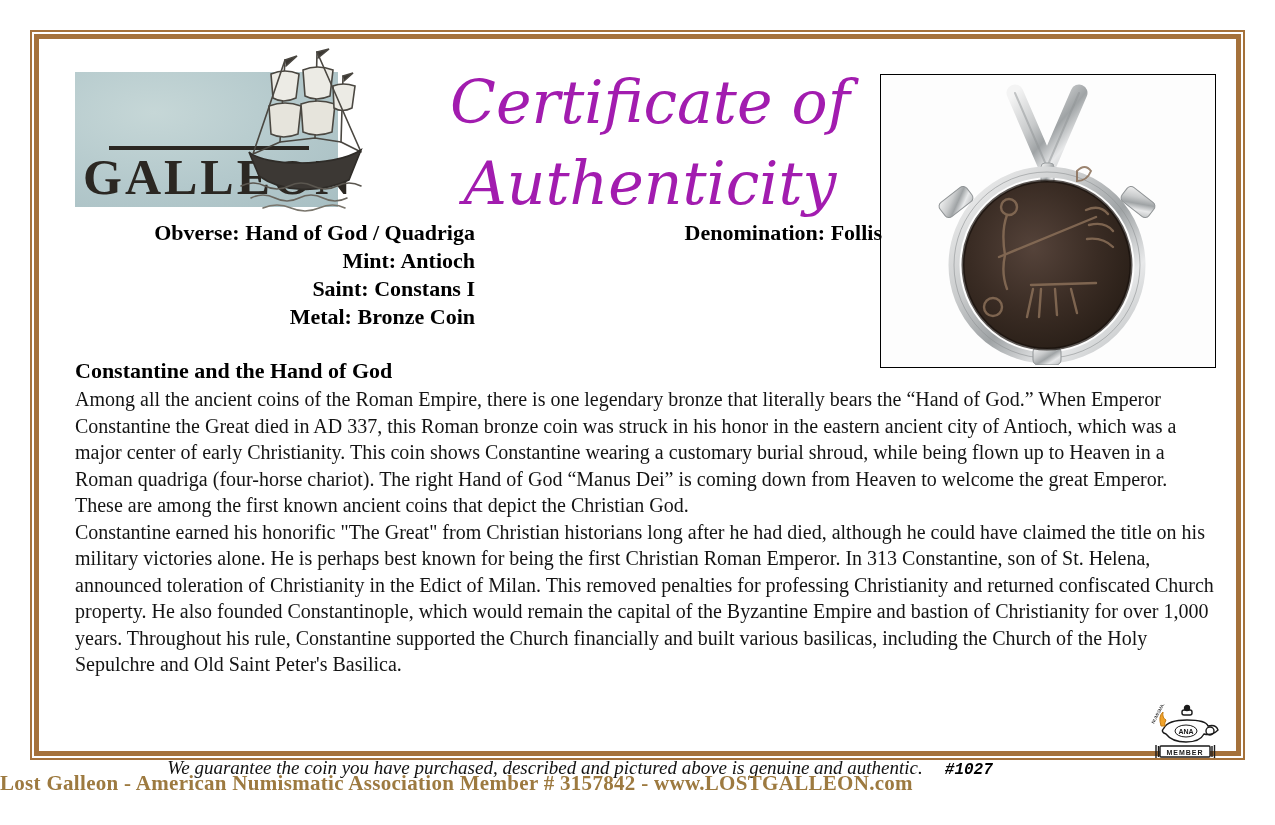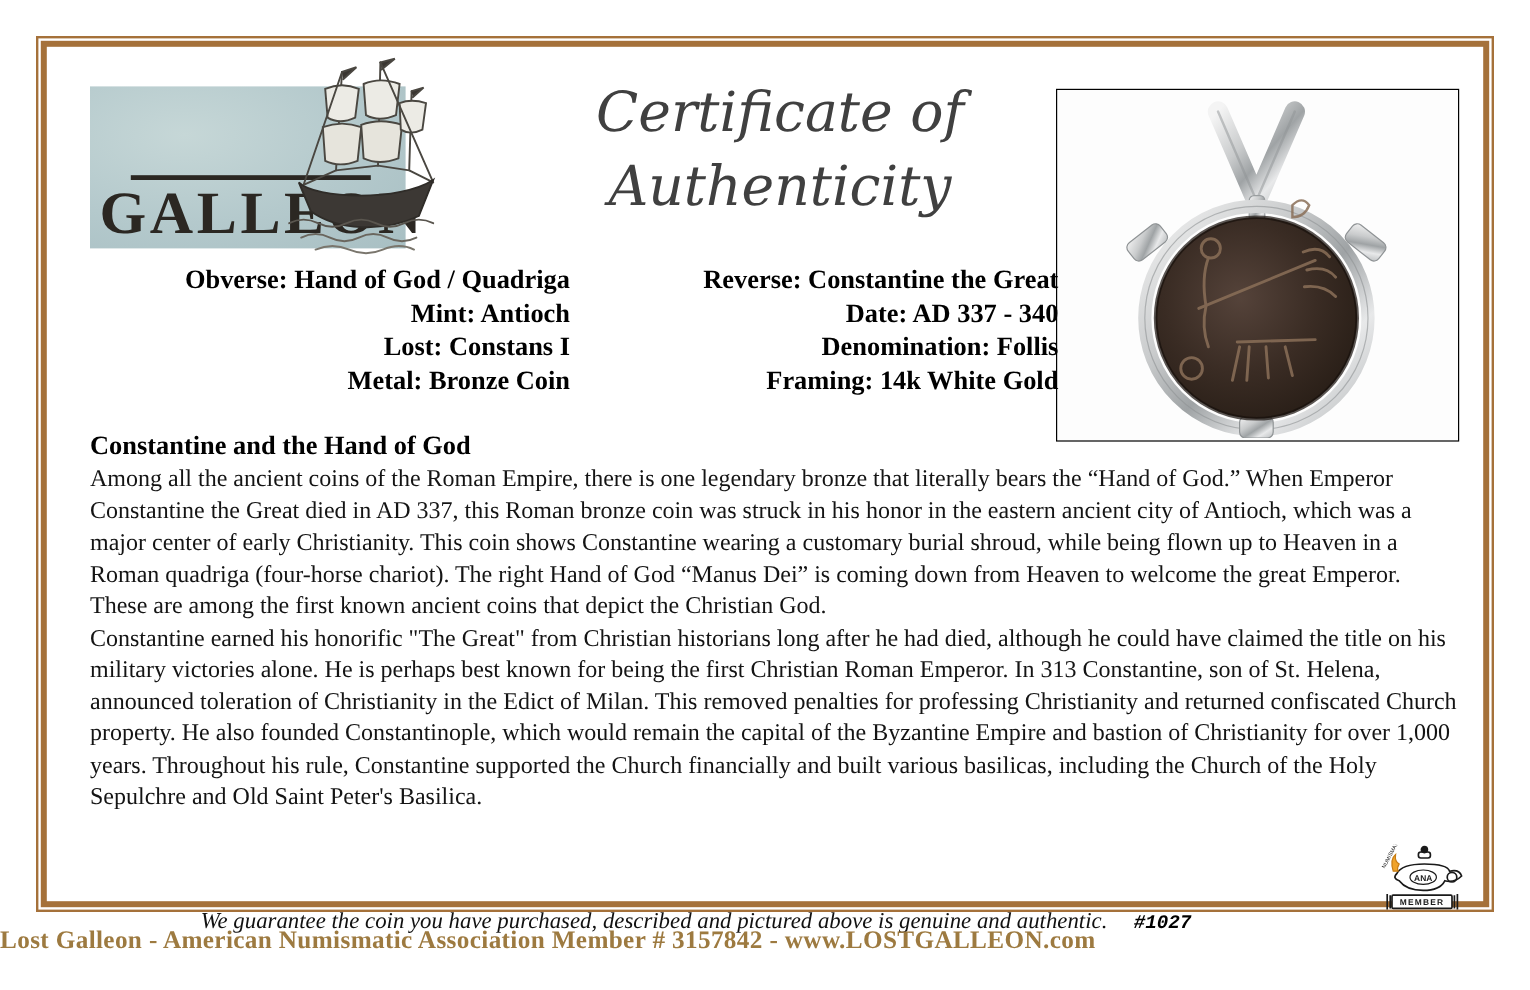--- a/index.html
+++ b/index.html
@@ -22,22 +22,22 @@
   }
   .logo-bar{position:absolute;left:34px;top:74px;width:200px;height:4px;background:#2b2722;}
   .logo-word2{
     position:absolute;left:8px;top:80px;font-size:50px;font-weight:bold;
     letter-spacing:3px;color:#2b2722;font-family:"Liberation Serif",serif;line-height:1;
   }
   .ship{position:absolute;left:158px;top:-26px;width:138px;height:168px;}
   
   .title{
     position:absolute;left:420px;top:62px;width:460px;text-align:center;
-    font-family:"DejaVu Serif",serif;font-style:italic;font-size:46px;line-height:1.35;
-    color:#404040;
+    font-family:"DejaVu Serif",serif;font-style:italic;font-size:60px;line-height:1.35;
+    color:#a21caf;
   }
   
   .photo{
     position:absolute;left:880px;top:74px;width:334px;height:292px;
     border:1px solid #000;background:#fdfdfd;
   }
   
   .details{position:absolute;top:219px;font-size:22px;font-weight:bold;line-height:28px;}
   .details.left{left:75px;width:400px;}
   .details.right{left:482px;width:400px;}
@@ -150,28 +150,25 @@
       <path d="M152 214 l-6 28 m14 -28 l-2 28 m16 -28 l2 26 m14 -26 l6 24"></path>
       <circle cx="112" cy="232" r="9"></circle>
       <path d="M196 96 q8 -8 14 0 q-4 10 -14 10 z" stroke-width="2"></path>
     </g>
   </svg>
 </div>
 
 <div class="details left">
   <div><span>Obverse:</span> <span>Hand of God / Quadriga</span></div>
   <div><span>Mint:</span> <span>Antioch</span></div>
-  <div><span>Lost:</span> <span>Constans I</span></div>
+  <div><span>Saint:</span> <span>Constans I</span></div>
   <div><span>Metal:</span> <span>Bronze Coin</span></div>
 </div>
 <div class="details right">
-  <div><span>Reverse:</span> <span>Constantine the Great</span></div>
-  <div><span>Date:</span> <span>AD 337 - 340</span></div>
   <div><span>Denomination:</span> <span>Follis</span></div>
-  <div><span>Framing:</span> <span>14k White Gold</span></div>
 </div>
 
 <div class="story-heading">Constantine and the Hand of God</div>
 <div class="story">
   <p>Among all the ancient coins of the Roman Empire, there is one legendary bronze that literally bears the “Hand of God.” When Emperor Constantine the Great died in AD 337, this Roman bronze coin was struck in his honor in the eastern ancient city of Antioch, which was a major center of early Christianity. This coin shows Constantine wearing a customary burial shroud, while being flown up to Heaven in a Roman quadriga (four-horse chariot). The right Hand of God “Manus Dei” is coming down from Heaven to welcome the great Emperor. These are among the first known ancient coins that depict the Christian God.</p>
   <p>Constantine earned his honorific "The Great" from Christian historians long after he had died, although he could have claimed the title on his military victories alone. He is perhaps best known for being the first Christian Roman Emperor. In 313 Constantine, son of St. Helena, announced toleration of Christianity in the Edict of Milan. This removed penalties for professing Christianity and returned confiscated Church property. He also founded Constantinople, which would remain the capital of the Byzantine Empire and bastion of Christianity for over 1,000 years. Throughout his rule, Constantine supported the Church financially and built various basilicas, including the Church of the Holy Sepulchre and Old Saint Peter's Basilica.</p>
 </div>
 
 <div class="guarantee-row">
   <span class="guarantee-text">We guarantee the coin you have purchased, described and pictured above is genuine and authentic.</span>

